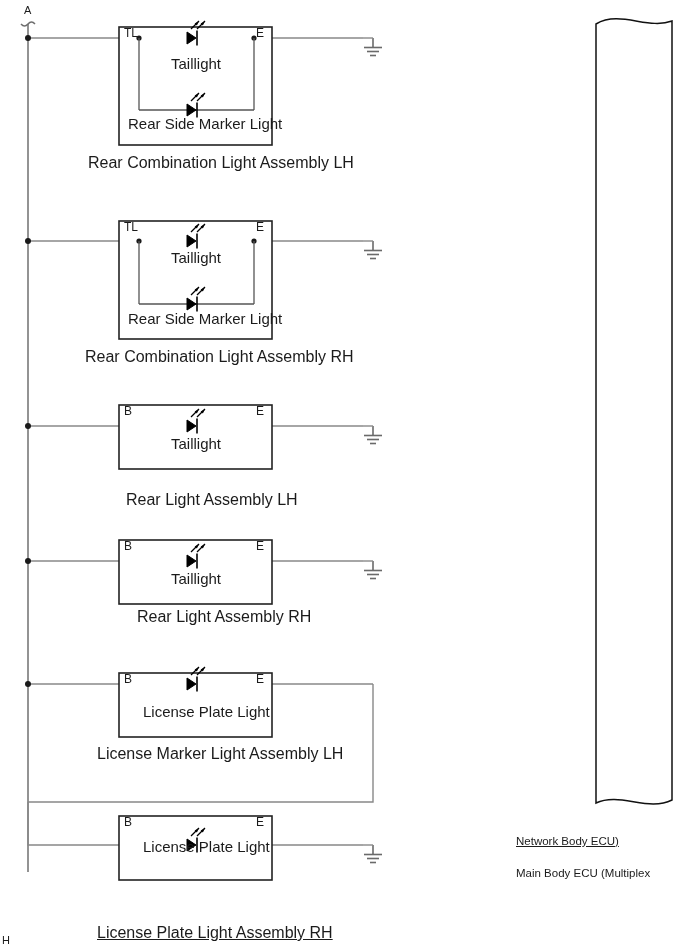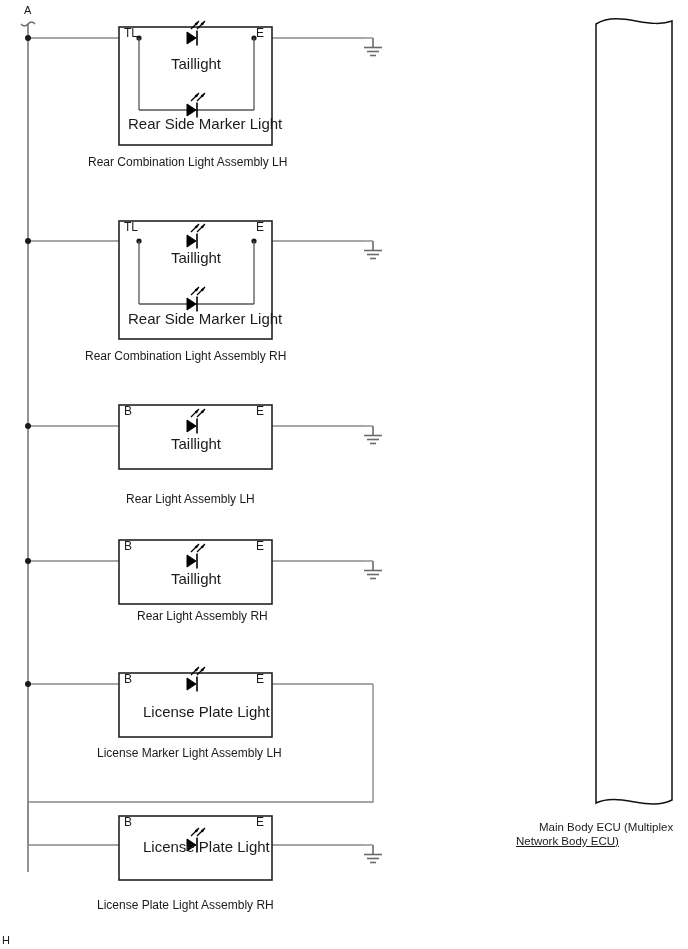--- a/index.html
+++ b/index.html
@@ -81,21 +81,21 @@
     line-height: 13px;
     white-space: pre;
   }
   .txt-term {
     font-size: 12px;
   }
   .txt-inner {
     font-size: 15px;
   }
   .txt-caption {
-    font-size: 12px;
+    font-size: 16px;
   }
   .txt-ref {
     font-size: 11px;
   }
   .txt-ecu {
     font-size: 11.5px;
     line-height: 13.5px;
   }
 </style>
 </head>
@@ -230,18 +230,18 @@
   <div class="txt txt-caption" style="left:125px; top:610px;margin-left:12px;">Rear Light Assembly RH</div>
 
   <div class="txt txt-term" style="left:124px; top:673px;">B</div>
   <div class="txt txt-term" style="left:256px; top:673px;">E</div>
   <div class="txt txt-inner" style="left:143px; top:705px;">License Plate Light</div>
   <div class="txt txt-caption" style="left:97px; top:747px;">License Marker Light Assembly LH</div>
 
   <div class="txt txt-term" style="left:124px; top:816px;">B</div>
   <div class="txt txt-term" style="left:256px; top:816px;">E</div>
   <div class="txt txt-inner" style="left:143px; top:840px;">License Plate Light</div>
-  <div class="txt txt-caption" style="left:97px; top:899px;">License Plate Light Assembly RH</div>
-
-  <div class="txt txt-ecu" style="left:516px; top:821px;margin-left:23px;">Main Body ECU (Multiplex</div>
+  <div class="txt txt-caption" style="left:97px; top:926px;text-decoration:underline;">License Plate Light Assembly RH</div>
+
+  <div class="txt txt-ecu" style="left:516px; top:867px;">Main Body ECU (Multiplex</div>
   <div class="txt txt-ecu" style="left:516px; top:835px;text-decoration:underline;">Network Body ECU)</div>
 
 </div>
 
 </body></html>

